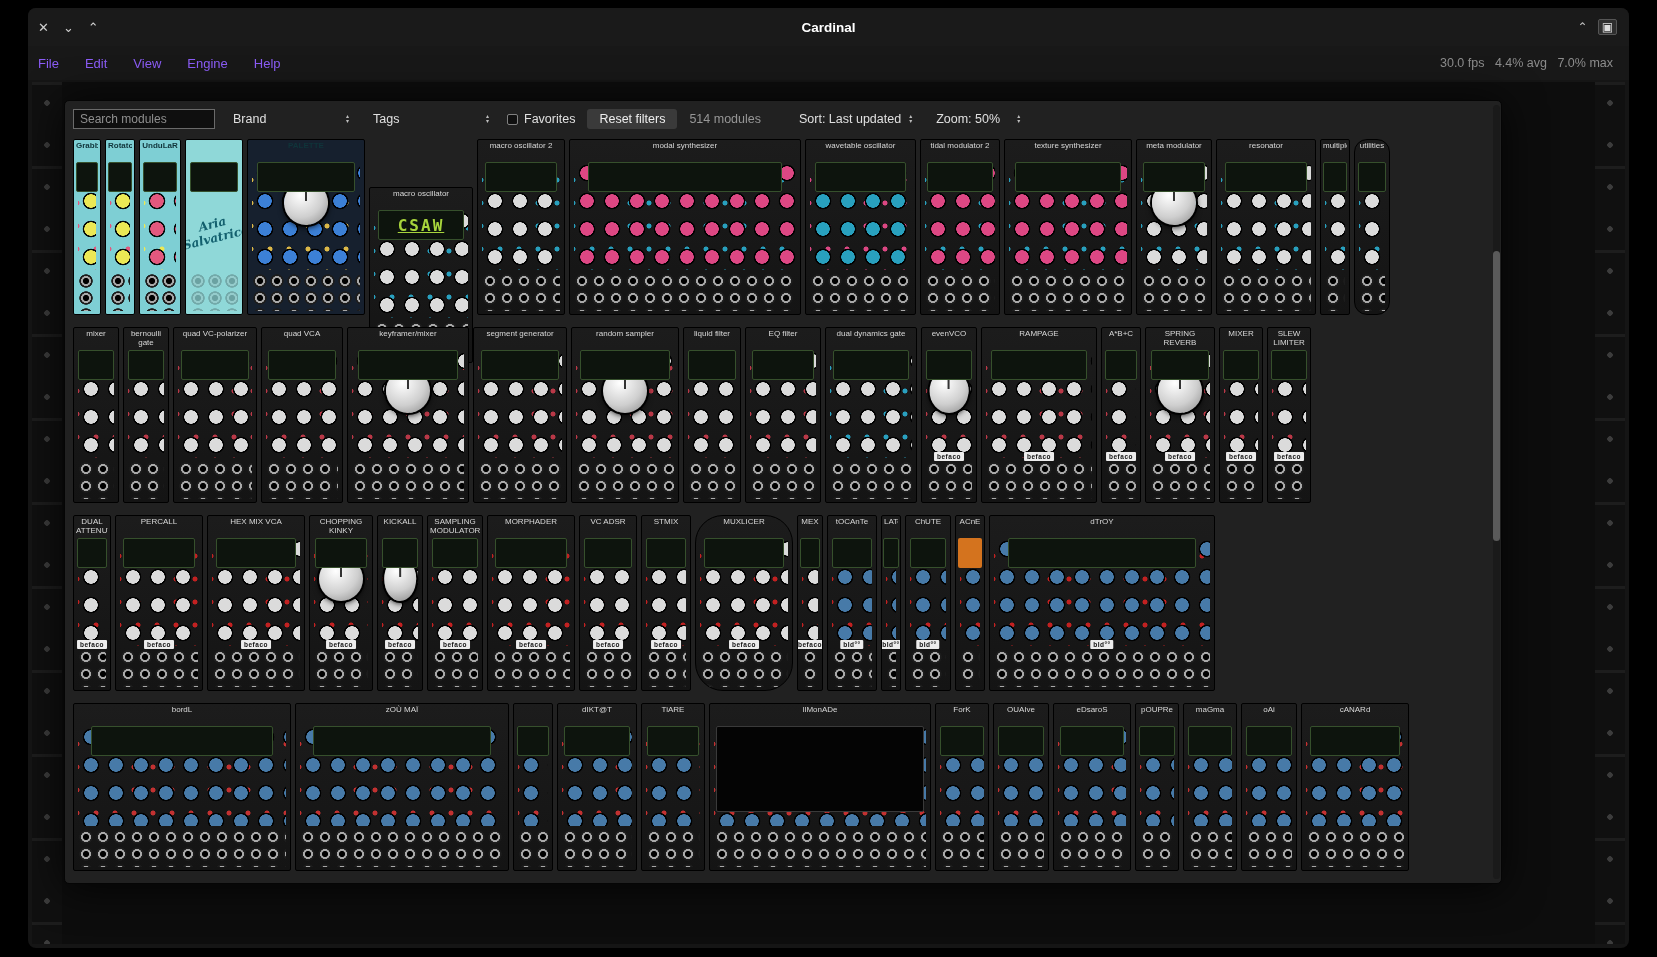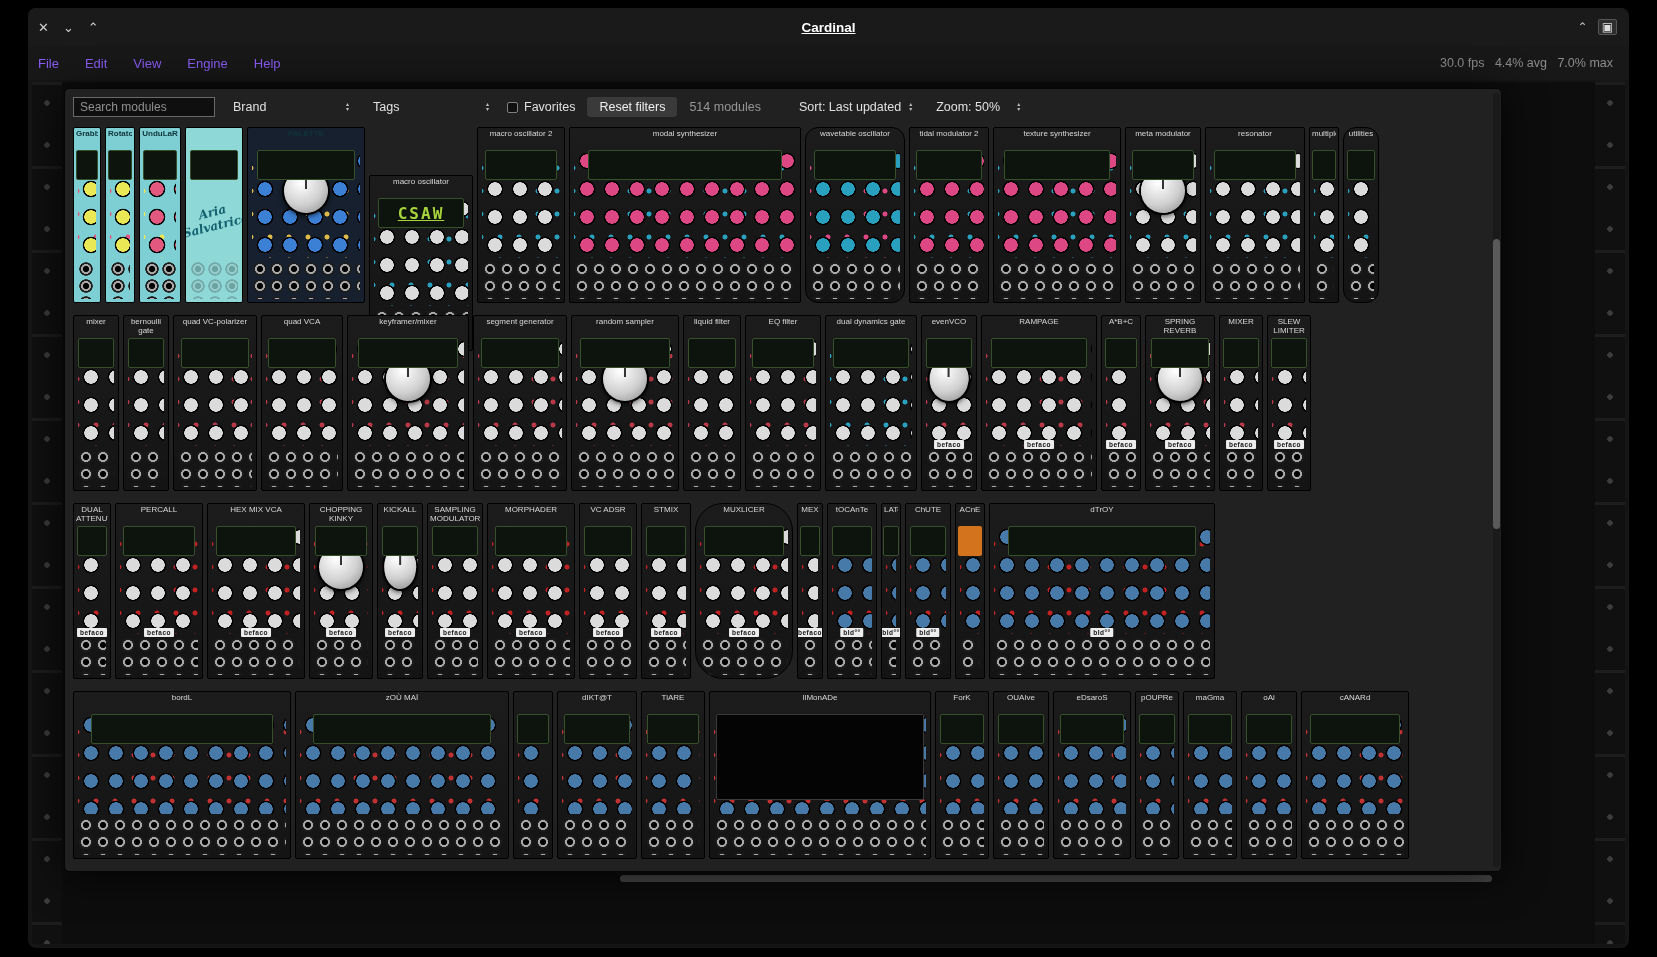--- a/index.html
+++ b/index.html
@@ -10,41 +10,41 @@
     background:#151515; border-radius:8px; overflow:hidden; box-shadow:0 0 20px #000; }
 
   
   .titlebar { position:relative; height:38px; background:#1a1a1a; }
   .winctl { position:absolute; left:10px; top:0; height:38px; display:flex; align-items:center; gap:14px; }
   .winctl span { color:#cfcfcf; font-size:13px; cursor:default; }
   .tb-right { position:absolute; right:12px; top:0; height:38px; display:flex; align-items:center; gap:10px; }
   .tb-right span { color:#bdbdbd; font-size:12px; }
   .tb-right .boxed { background:#2e2e2e; border:1px solid #555; padding:0 3px; border-radius:2px; color:#ddd; }
   .title { position:absolute; left:0; right:0; top:0; height:38px; display:flex;
-    align-items:center; justify-content:center; color:#fff; font-weight:bold; font-size:13.5px;text-decoration:underline; }
+    align-items:center; justify-content:center; color:#fff; font-weight:bold; font-size:13.5px; }
 
   
   .menubar { position:relative; height:34px; background:#181818; display:flex; align-items:center; padding:0 10px; }
   .menu-items { display:flex; gap:26px; }
   .menu-item { color:#8b5cf6; font-size:13px; cursor:default; }
   .stats { position:absolute; right:16px; color:#8c8c8c; font-size:12.5px; white-space:pre; }
 
   
   .rack { position:absolute; left:4px; right:4px; top:74px; bottom:4px; background:#0d0d0d; border-radius:4px; }
   .rail { position:absolute; top:0; bottom:0; width:30px;
     background-image:
       radial-gradient(circle at 15px 21px, #3c3c3c 2.5px, rgba(0,0,0,0) 3px),
       repeating-linear-gradient(180deg, #1d1d1d 0 3px, #101010 3px 84px);
     background-size:30px 42px, auto; }
   .rail.left { left:0; } .rail.right { right:0; }
   .hscroll { position:absolute; left:588px; width:872px; bottom:62px; height:7px;
     background:#4d4d4d; border-radius:4px; }
 
   
-  .browser { position:absolute; left:36px; top:80px; width:1438px; height:784px;
+  .browser { position:absolute; left:36px; top:92px; width:1438px; height:784px;
     background:#212121; border:1px solid #050505; border-radius:5px; box-shadow:0 4px 40px rgba(0,0,0,.8); }
   .vtrack { position:absolute; right:1px; top:4px; bottom:4px; width:7px; background:#1a1a1a; border-radius:4px; }
   .vthumb { position:absolute; right:1px; top:150px; height:290px; width:7px; background:#5a5a5a; border-radius:4px; }
 
   
   .toolbar { display:flex; align-items:center; gap:12px; height:36px; padding:0 8px; }
   .search { width:142px; height:20px; background:#0f0f0f; border:1px solid #6a6a6a;
     color:#cfcfcf; font-size:12px; padding:0 6px; outline:none; font-family:"Liberation Sans",sans-serif; }
   .search::placeholder { color:#8f8f8f; }
   .dd { display:flex; align-items:center; justify-content:space-between; gap:8px;
@@ -237,21 +237,21 @@
           <div class="module" style="width: 232px; --kc: #e84a8a; --kc2: #2aa8c8;">
     <div class="mlabel">modal synthesizer</div>
     <div class="decor"></div>
 
     <div class="lcd" hidden=""></div>
 
     <div class="art" hidden=""></div>
 
     <div class="jacks"></div>
   </div>
-          <div class="module" style="width: 100px; border-radius: 13px; --kc: #2aa8c8; --kc2: #e84a8a;">
+          <div class="module" style="width: 111px; --kc: #2aa8c8; --kc2: #e84a8a;">
     <div class="mlabel">wavetable oscillator</div>
     <div class="decor"></div>
 
     <div class="lcd" hidden=""></div>
 
     <div class="art" hidden=""></div>
 
     <div class="jacks"></div>
   </div>
           <div class="module" style="width: 80px; --kc: #e84a8a; --kc2: #2aa8c8;">

